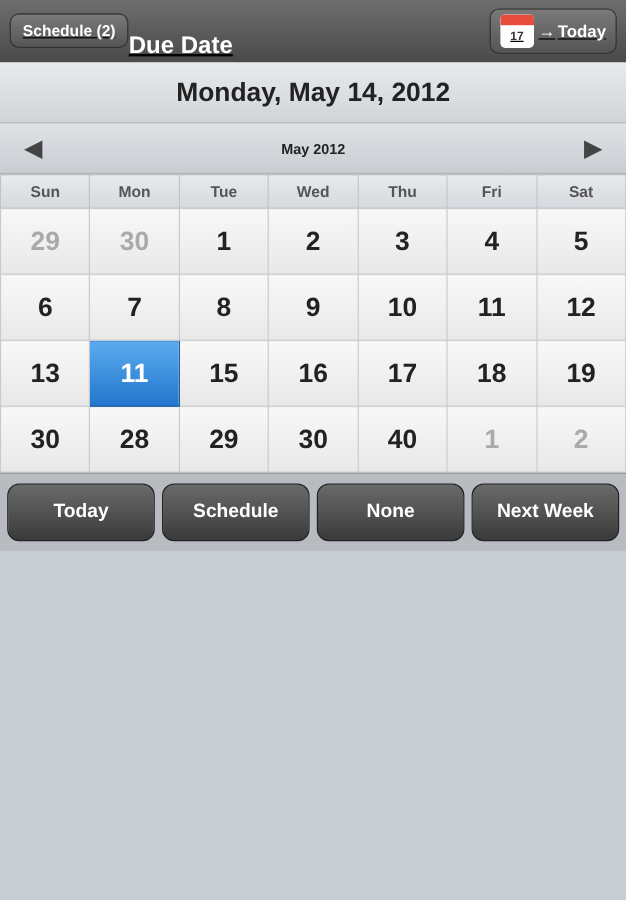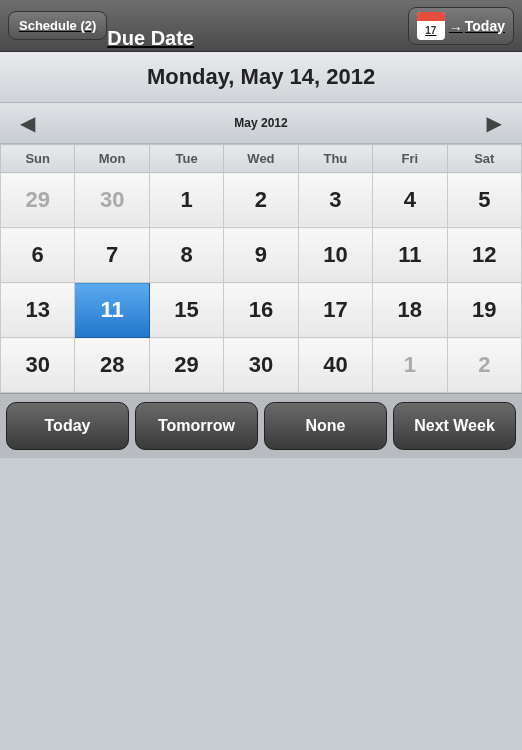--- a/index.html
+++ b/index.html
@@ -279,16 +279,16 @@
           <td>40</td>
           <td class="other-month">1</td>
           <td class="other-month">2</td>
         </tr>
       </tbody>
   </table>
 </div>
 
 <div id="bottom-bar">
     <div class="bottom-btn">Today</div>
-    <div class="bottom-btn">Tomorrow</div>
+    <div class="bottom-btn">Schedule</div>
     <div class="bottom-btn">None</div>
     <div class="bottom-btn">Next Week</div>
   </div>
 
 </body></html>

